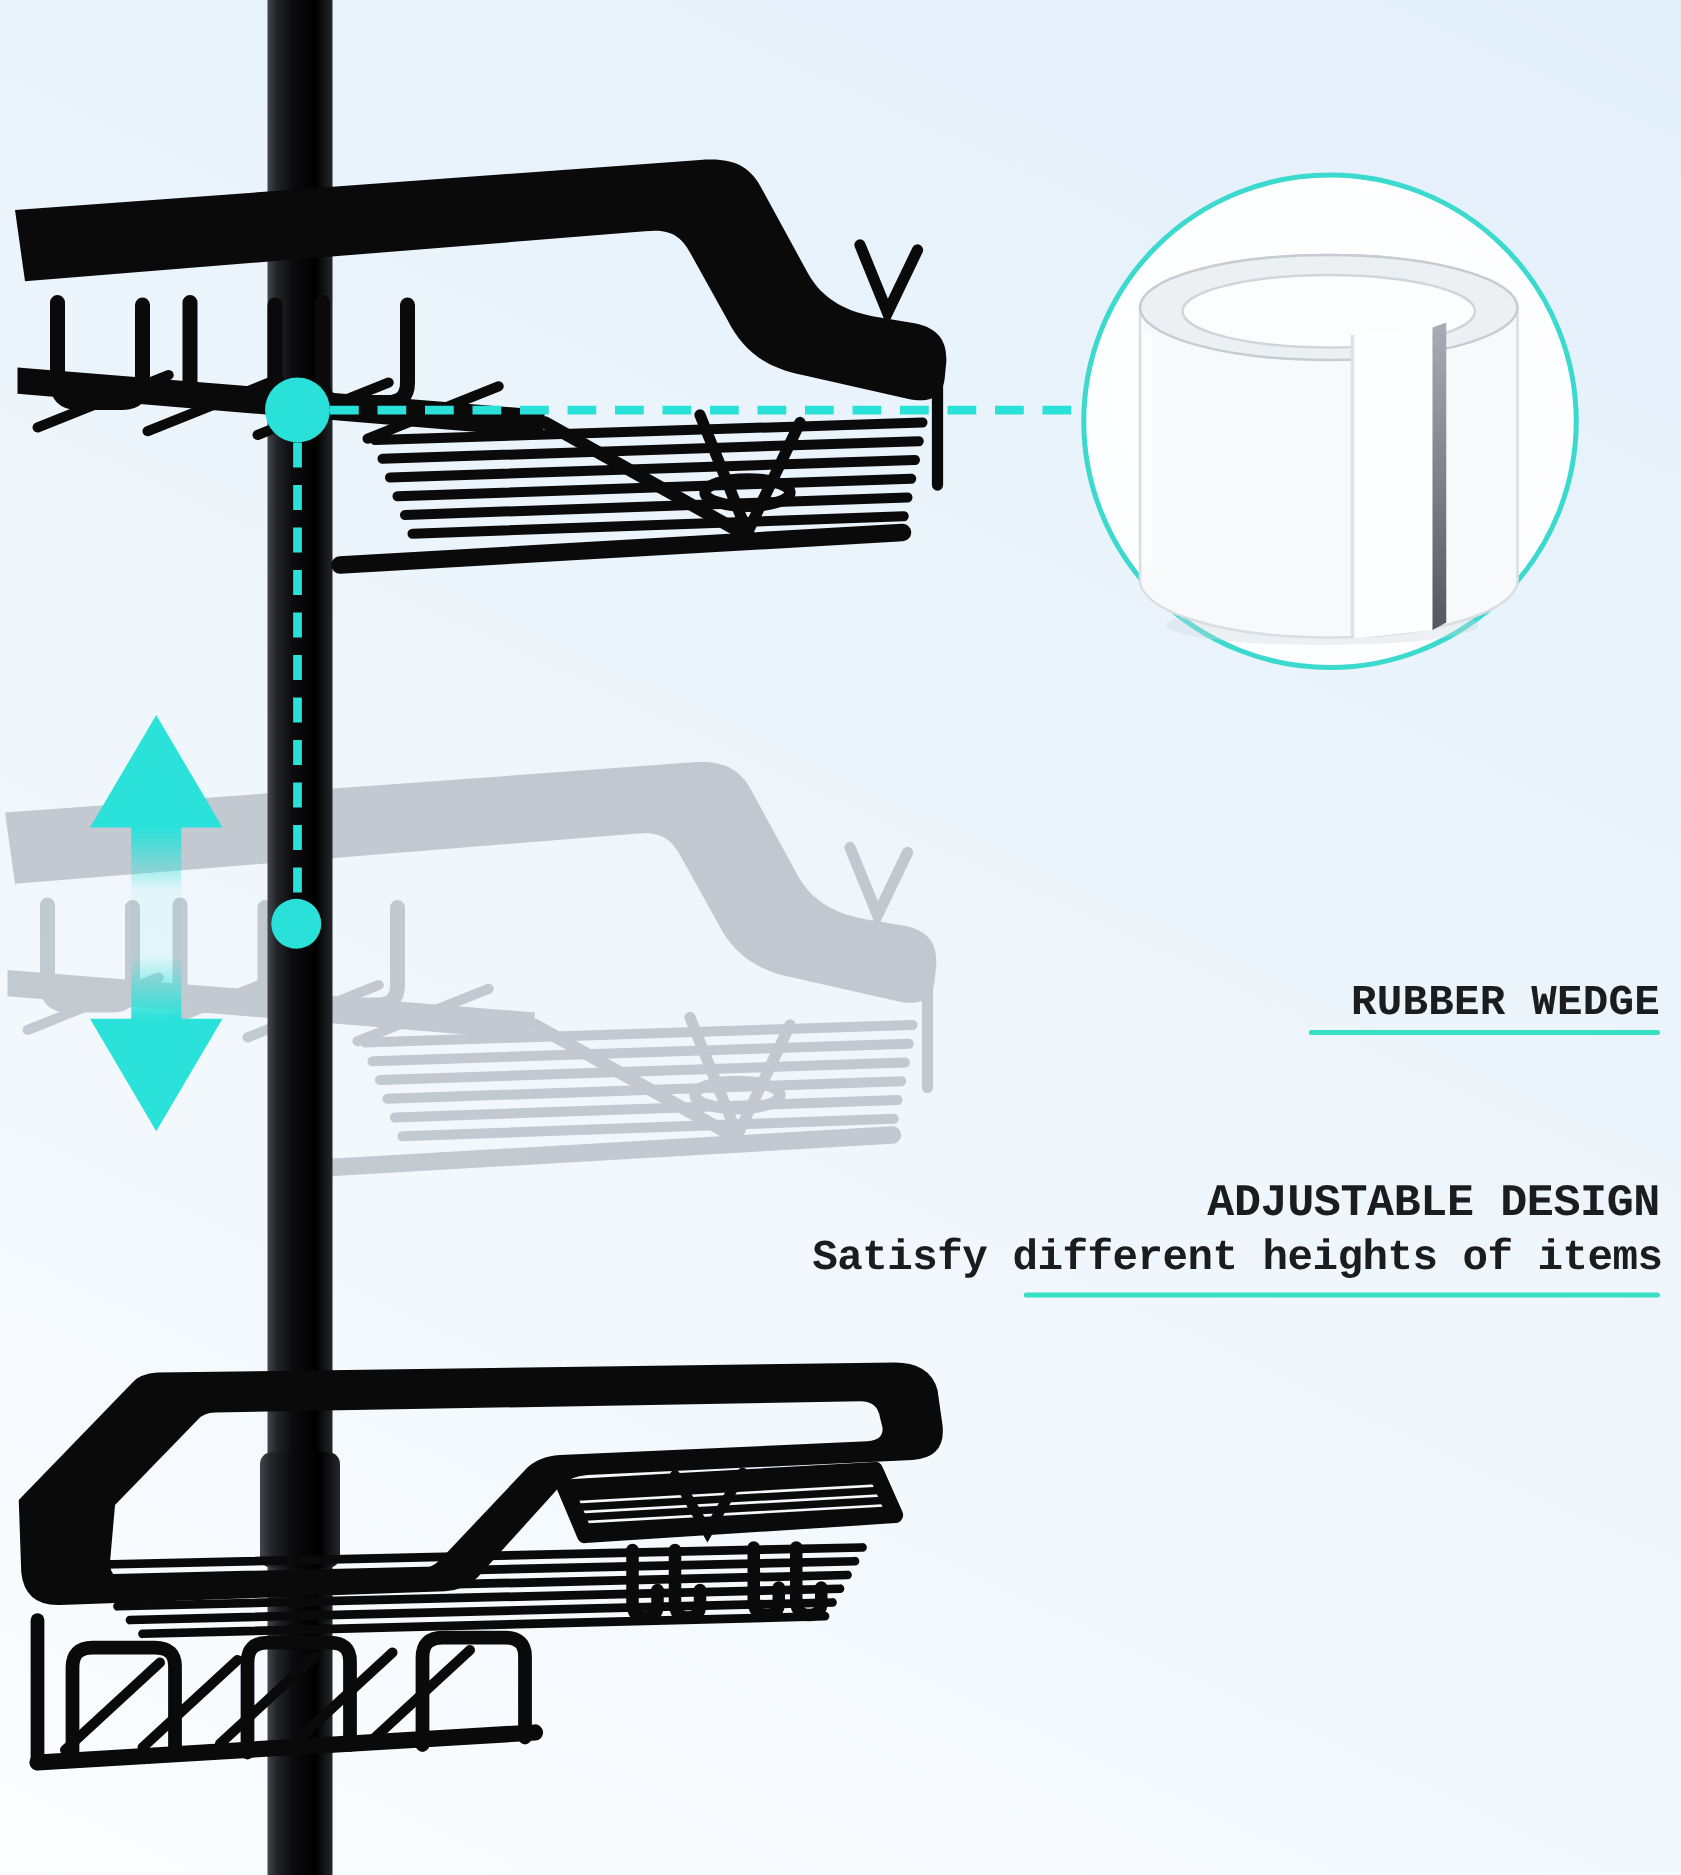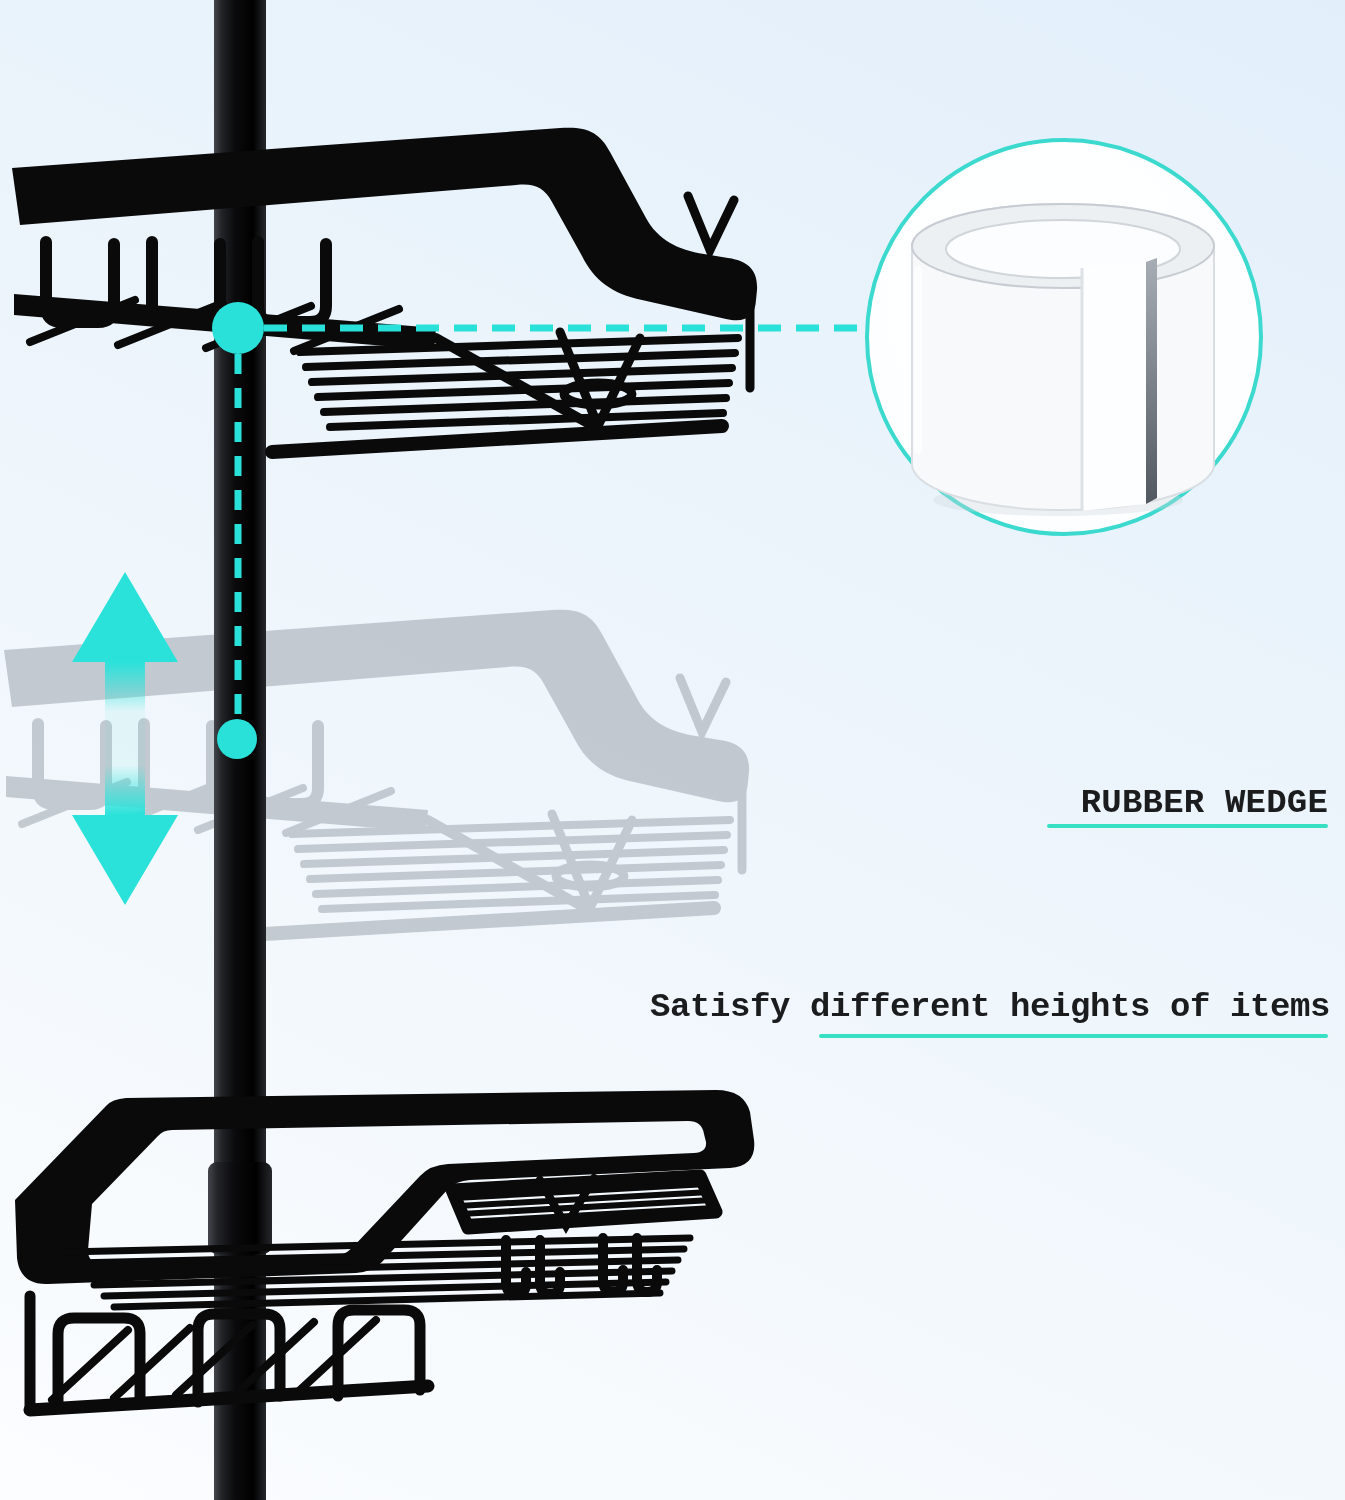--- a/index.html
+++ b/index.html
@@ -172,16 +172,17 @@
         <polygon points="1146,262 1157,258 1157,498 1146,504" fill="url(#slitGrad)"></polygon>
         <path d="M 1082,268 L 1082,511" stroke="#dde2e7" stroke-width="3"></path>
         <path d="M 918,270 L 918,450" stroke="#ffffff" stroke-width="8" opacity="0.7" stroke-linecap="round"></path>
       </g>
     </g>
   </svg>
 
   <div class="callout-label lbl-rubber">RUBBER WEDGE</div>
   <div class="underline u1"></div>
 
+  <div class="callout-label lbl-adj-title">ADJUSTABLE DESIGN</div>
   <div class="callout-label lbl-adj-sub">Satisfy different heights of items</div>
   <div class="underline u2"></div>
 
 </div>
 
 </body></html>

